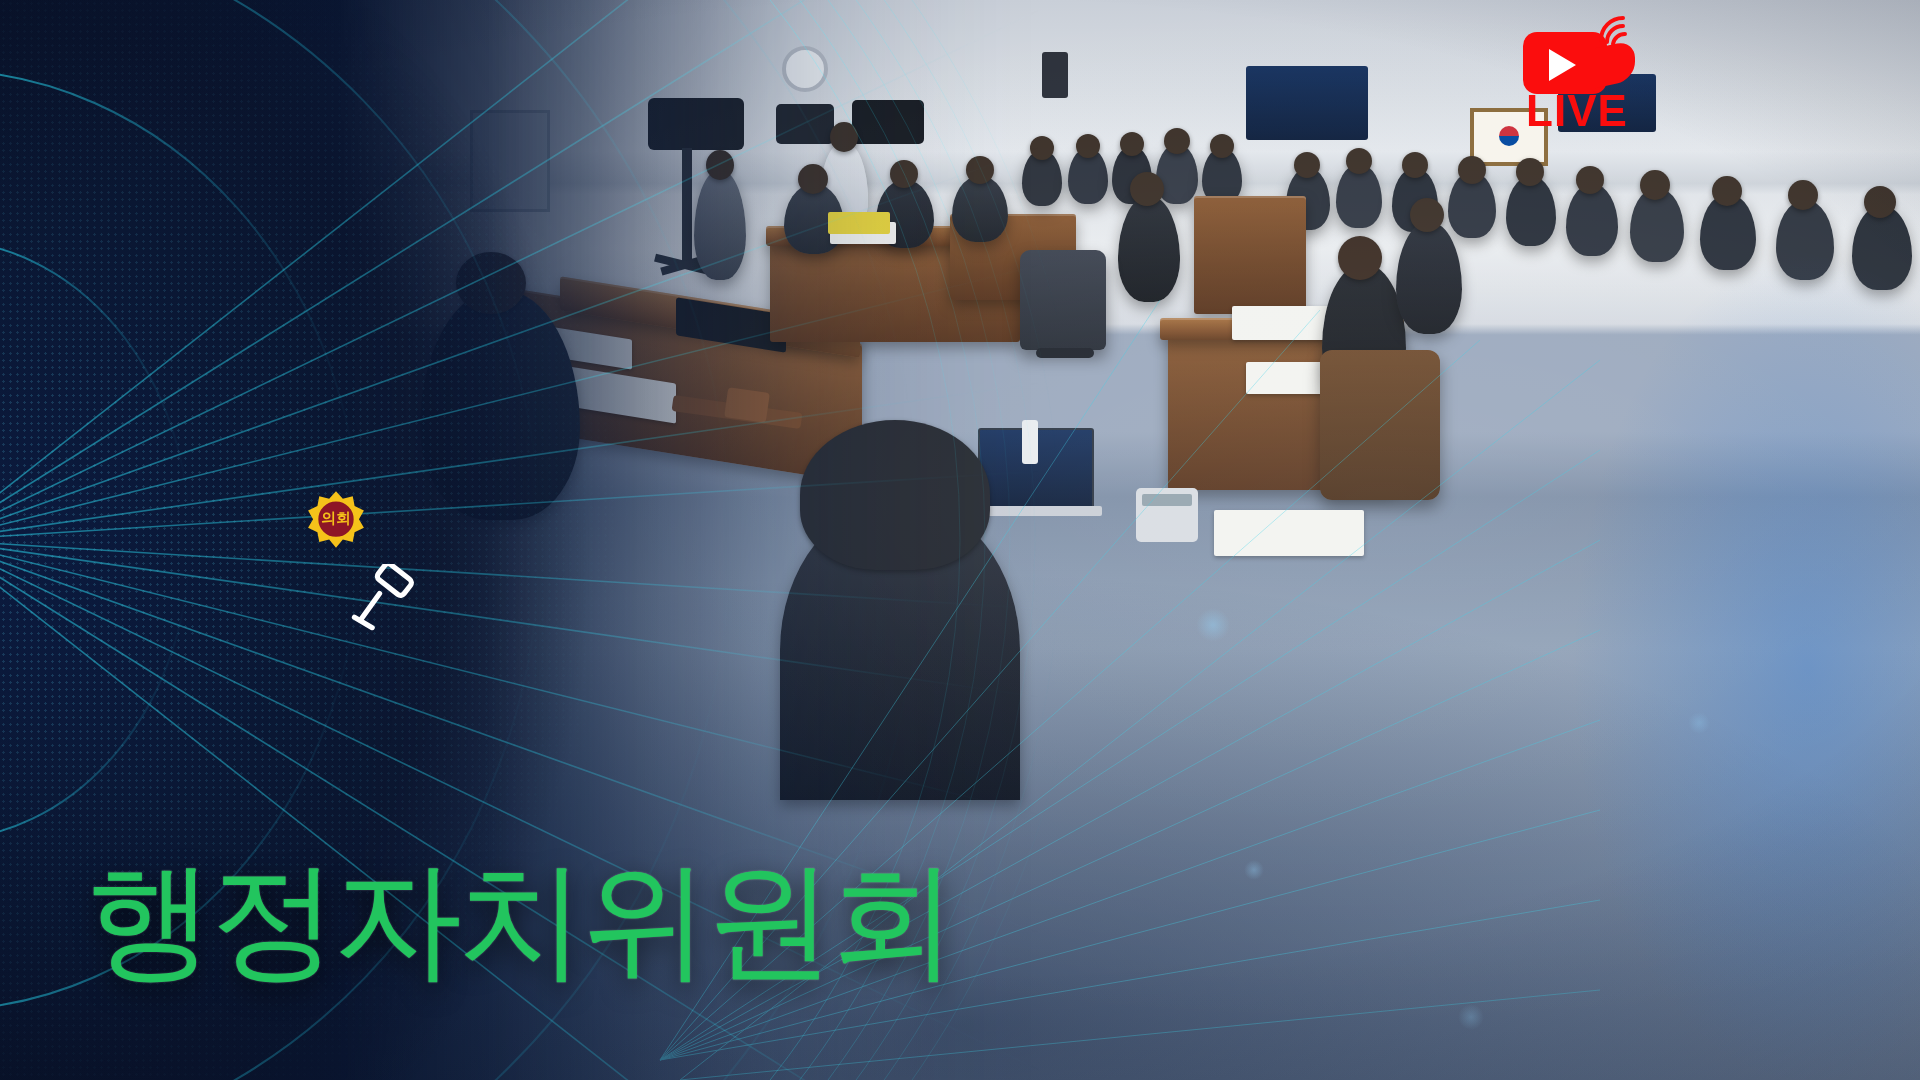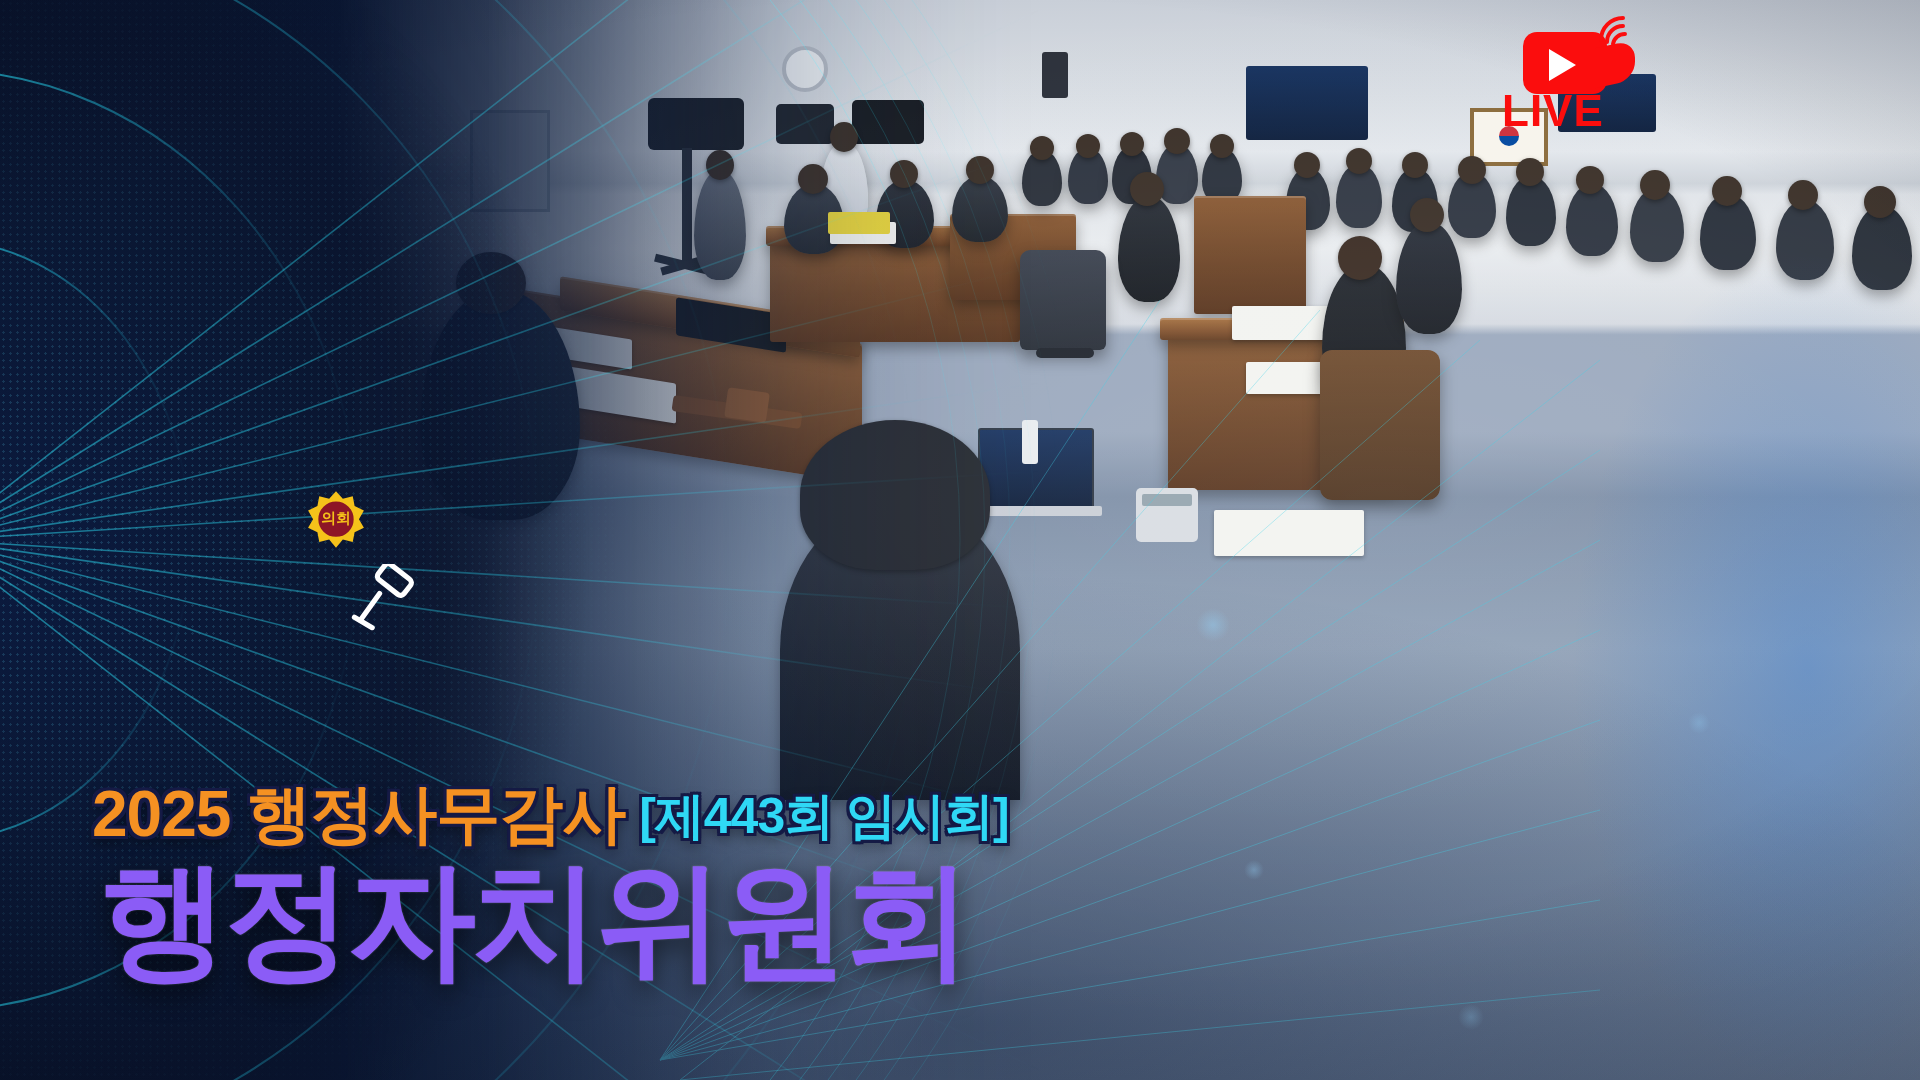--- a/index.html
+++ b/index.html
@@ -66,21 +66,21 @@
     background:radial-gradient(60% 55% at 80% 62%, rgba(40,120,220,.35), rgba(10,25,60,0) 70%);
     pointer-events:none;
   }
   .bokeh{position:absolute;border-radius:50%;background:radial-gradient(circle,rgba(150,215,255,.55),rgba(90,170,255,0) 70%);}
 
   
   .vignette{position:absolute;inset:0;pointer-events:none;
     background:radial-gradient(120% 100% at 50% 45%, rgba(0,0,0,0) 45%, rgba(3,10,28,.55) 100%);}
 
   
-  .live-wrap{position:absolute;right:268px;top:22px;width:150px;}
+  .live-wrap{position:absolute;right:268px;top:22px;width:150px;text-align:center;}
   .cam{position:relative;width:108px;height:72px;margin:0 auto;}
   .cam-body{position:absolute;left:0;top:10px;width:84px;height:62px;background:#fb0d0d;border-radius:14px;}
   .cam-lens{position:absolute;left:72px;top:22px;width:40px;height:40px;background:#fb0d0d;
             border-radius:0 18px 18px 0;transform:skewY(-12deg);}
   .cam-play{position:absolute;left:26px;top:27px;width:0;height:0;
             border-left:27px solid #fff;border-top:16px solid transparent;border-bottom:16px solid transparent;}
   .cam-wave{position:absolute;right:-8px;top:-12px;width:40px;height:40px;}
   .live-text{font-size:44px;font-weight:bold;color:#fb0d0d;letter-spacing:1px;line-height:.95;margin-top:-4px;
              font-family:"Liberation Sans",sans-serif;}
 
@@ -117,22 +117,22 @@
                  0 6px 14px rgba(0,0,0,.55);
   }
   .t-session{
     color:#2fd8f5;font-size:50px;font-weight:bold;line-height:1;letter-spacing:-1px;
     padding-bottom:5px;font-family:"Liberation Sans",sans-serif;
     text-shadow:-3px 0 0 #151a45,3px 0 0 #151a45,0 -3px 0 #151a45,0 3px 0 #151a45,
                  -3px -3px 0 #151a45,3px -3px 0 #151a45,-3px 3px 0 #151a45,3px 3px 0 #151a45,
                  0 6px 14px rgba(0,0,0,.55);
   }
   .committee{
-    position:absolute;left:100px;top:856px;
-    color:#8b5cf6;font-size:128px;font-weight:bold;line-height:1;letter-spacing:-4px;
+    position:absolute;left:86px;top:856px;
+    color:#22c55e;font-size:128px;font-weight:normal;line-height:1;letter-spacing:-4px;
     font-family:"Liberation Sans",sans-serif;
     text-shadow:0 8px 26px rgba(0,0,0,.65), 0 0 2px rgba(255,255,255,.35);
   }
 </style>
 </head>
 <body>
 
 <div class="stage">
 
   <div class="photo">
@@ -358,19 +358,15 @@
     
     <svg class="gavel" viewBox="0 0 100 100">
       <g stroke="#ffffff" stroke-width="7" fill="none" stroke-linecap="round" stroke-linejoin="round">
         <rect x="38" y="8" width="44" height="26" rx="6" transform="rotate(38 60 21)"></rect>
         <path d="M40,40 L14,76"></path>
         <path d="M6,72 L30,86"></path>
       </g>
     </svg>
   </div>
 
-  <div class="title-row">
-    <div class="t-year">2025 행정사무감사</div>
-    <div class="t-session">[제443회 임시회]</div>
-  </div>
   <div class="committee">행정자치위원회</div>
 
 </div>
 
 </body></html>

